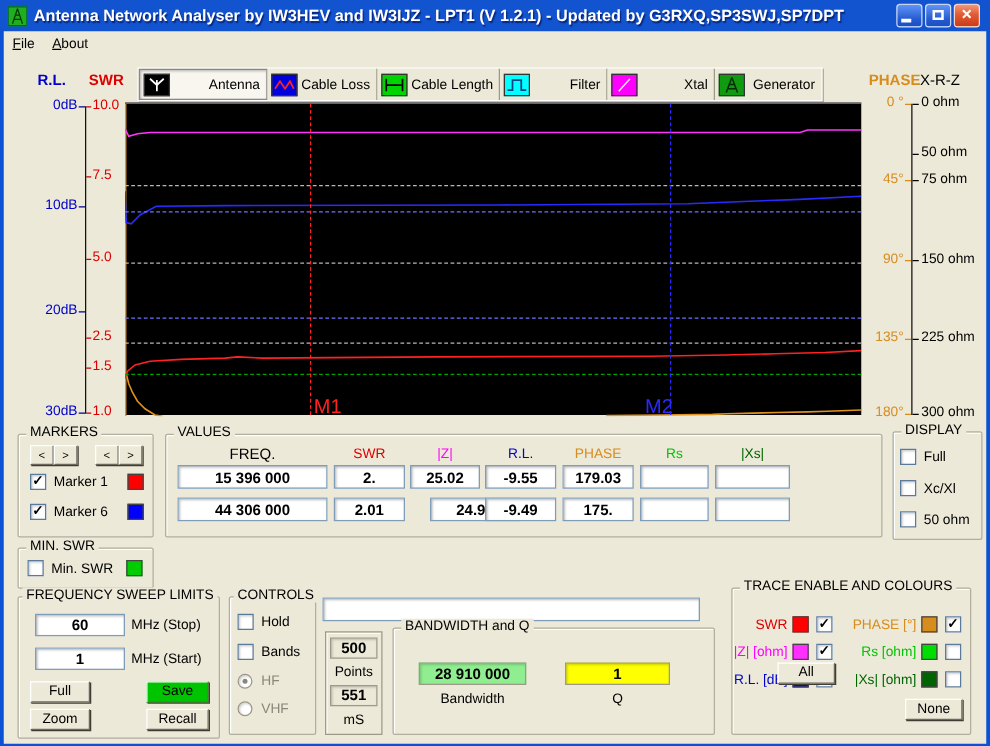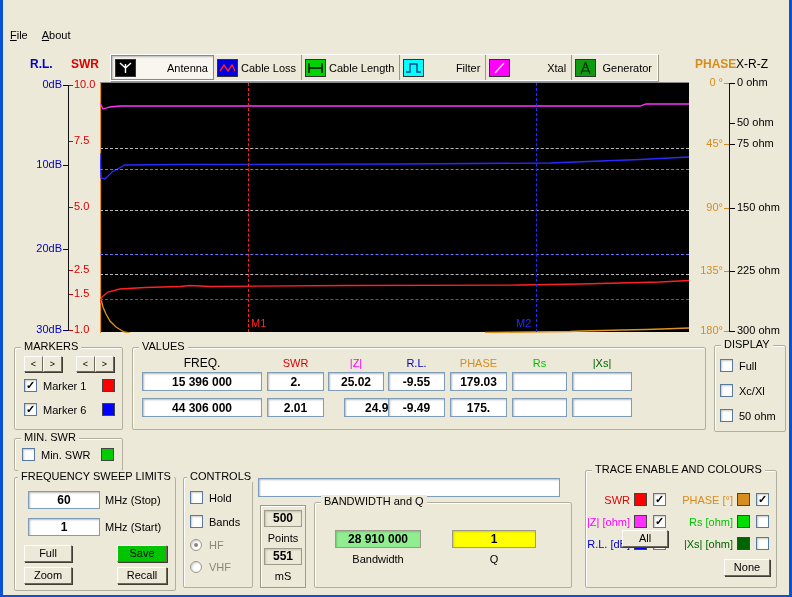--- a/index.html
+++ b/index.html
@@ -37,21 +37,21 @@
   .tool-btn{flex:1;display:flex;align-items:center;padding:2px 5px 2px 3px;
     border-right:1px solid #9e9a8a;background:#ece9d8;}
   .tool-btn.active{background:#f8f6ee;border:1px solid #888;box-shadow:inset 1px 1px 2px rgba(0,0,0,.25);gap:28px;}
   .tool-icon{width:21px;height:18px;margin-right:3px;flex:none;border:1px solid #333;}
   .tool-label{margin-left:auto;white-space:nowrap;}
 
   
   .chart{position:absolute;left:100px;top:82px;width:589px;height:250px;background:#000;border-top:1px solid #888;}
   .gridline{position:absolute;left:0;right:0;height:0;}
   .vmarker{position:absolute;top:0;bottom:0;width:0;}
-  .mlabel{position:absolute;font-size:11px;}
+  .mlabel{position:absolute;font-size:16px;}
   .traces-svg{position:absolute;left:0;top:0;}
   .axis-line{position:absolute;width:1px;background:#111;}
   .tick{position:absolute;font-size:11px;white-space:nowrap;}
   .tickmark{position:absolute;height:0;}
 
   .c-blue{color:#0000c8;} .c-red{color:#dd0000;} .c-orange{color:#d78c1e;}
   .c-black{color:#000;} .c-magenta{color:#ff00ff;} .c-green{color:#00c400;} .c-dkgreen{color:#006400;}
 
   
   .gbox{position:absolute;border:1px solid #b2aea0;box-shadow:inset 1px 1px 0 #fff;border-radius:2px;}
@@ -80,20 +80,37 @@
   .gray{color:#8a877a;}
 </style>
 </head>
 <body>
 
 <div class="window">
   <div class="win-edge edge-l"></div>
   <div class="win-edge edge-r"></div>
   <div class="win-edge edge-b"></div>
 
+  <div class="titlebar">
+    <div class="app-icon">
+      <svg width="14" height="14" viewBox="0 0 14 14">
+          <path d="M7,1 L3,13 M7,1 L11,13 M4.8,6 H9.2 M3.8,9.5 H10.2" stroke="#043804" stroke-width="1" fill="none"></path>
+        </svg>
+    </div>
+    <span class="title-text">Antenna Network Analyser by IW3HEV and IW3IJZ - LPT1  (V 1.2.1) - Updated by G3RXQ,SP3SWJ,SP7DPT</span>
+    <div class="tb-btns">
+      <div class="tb-btn btn-min">
+          <span class="glyph-min"></span>
+        </div>
+      <div class="tb-btn btn-max">
+          <span class="glyph-max"></span>
+        </div>
+      <div class="tb-btn btn-close">✕</div>
+    </div>
+  </div>
 
   <div class="menubar">
     <span class="menu-item">File</span>
     <span class="menu-item">About</span>
   </div>
 
   <span class="side-label c-blue" style="left:30px;top:57px;">R.L.</span>
   <span class="side-label c-red" style="left:71px;top:57px;">SWR</span>
   <span class="side-label c-orange" style="left:695px;top:57px;">PHASE</span>
   <span class="side-label c-black" style="left:736px;top:57px;font-weight:normal;">X-R-Z</span>

